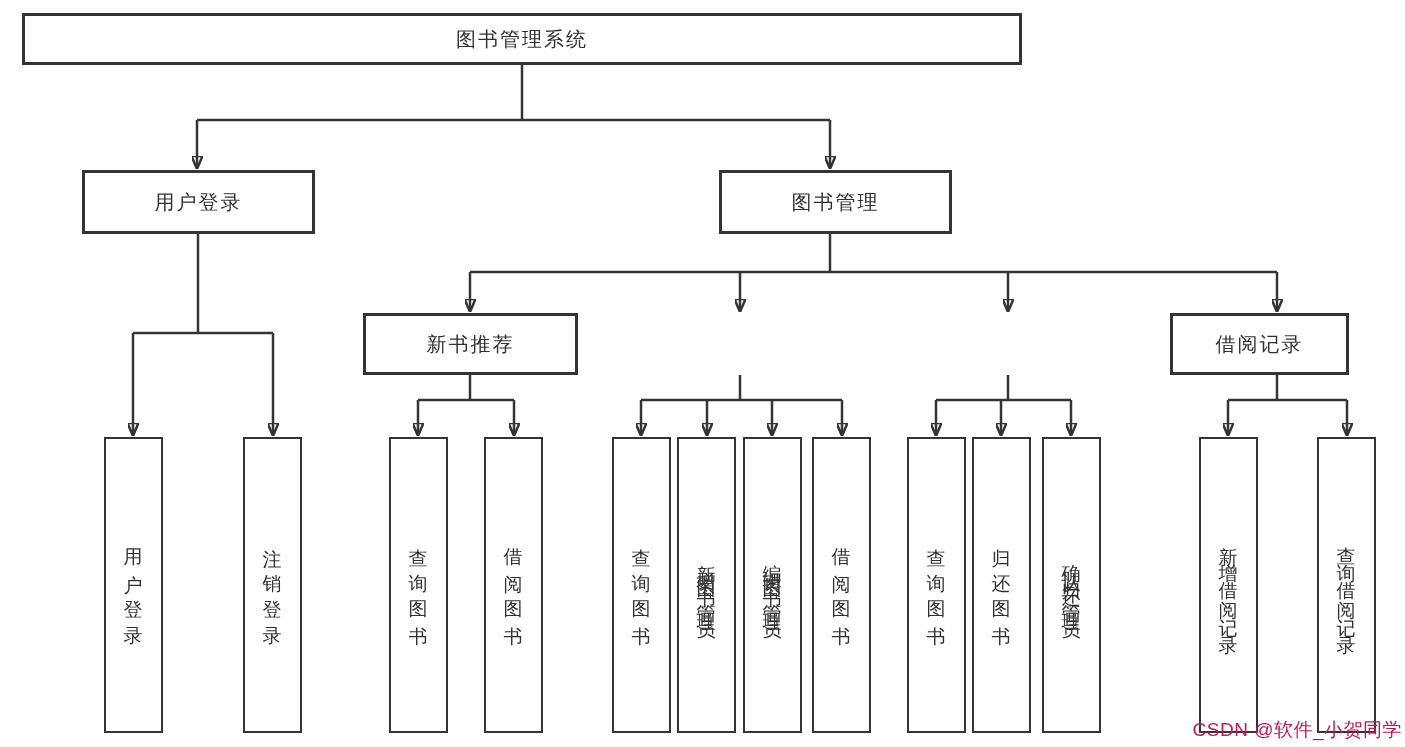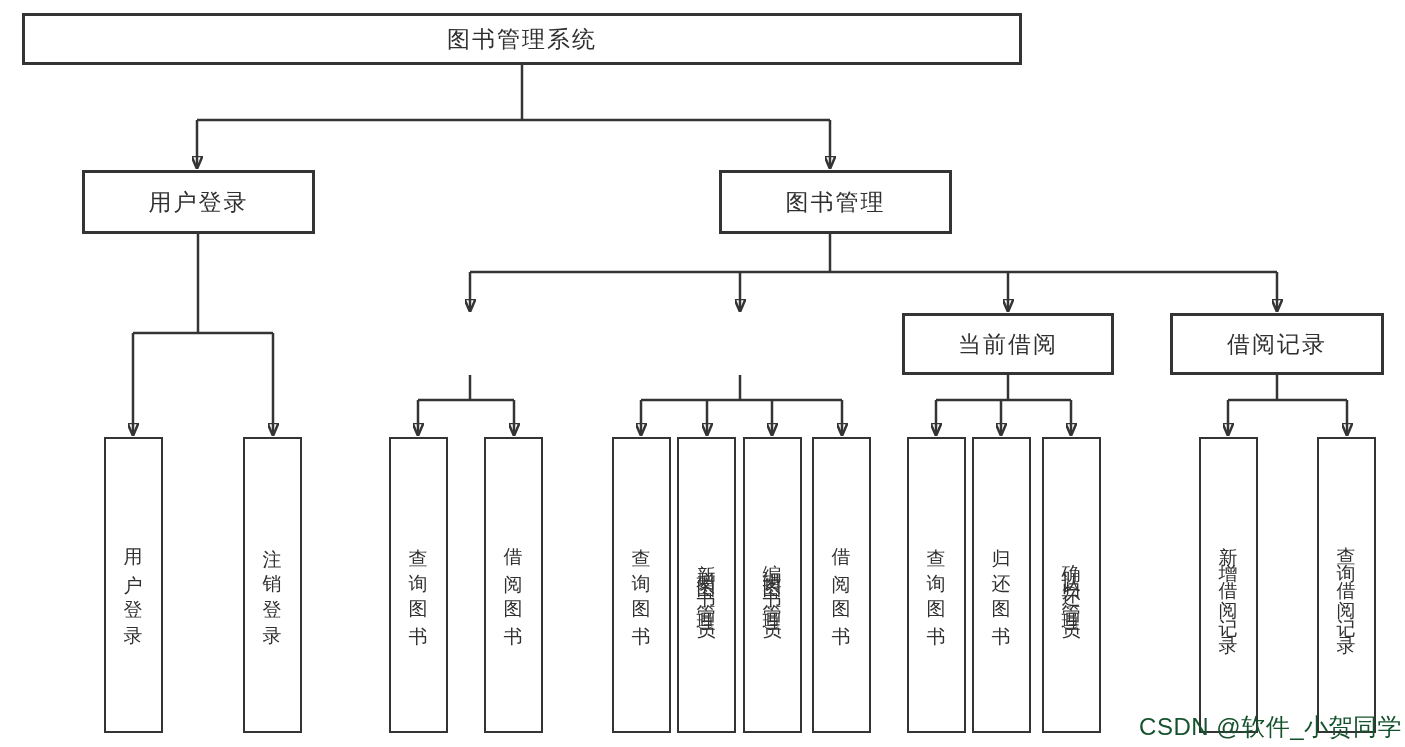--- a/index.html
+++ b/index.html
@@ -6,40 +6,40 @@
   .stage{
     position:relative;width:1405px;height:747px;background:#ffffff;overflow:hidden;
     font-family:"Liberation Sans","DejaVu Sans",sans-serif;color:#303030;
   }
   .wires{position:absolute;left:0;top:0;z-index:0;}
   .wires path{stroke:#343434;stroke-width:2.5;fill:none;}
   .box{
     position:absolute;z-index:1;background:#ffffff;border:3px solid #343434;
     box-sizing:border-box;display:flex;align-items:center;justify-content:center;
   }
-  .hbox{font-size:23px;letter-spacing:2px;white-space:nowrap;}
+  .hbox{font-size:20px;letter-spacing:2px;white-space:nowrap;}
   .leaf{border-width:2px;}
   .leaf span{
     writing-mode:vertical-rl;text-orientation:mixed;
     font-size:19px;line-height:1;letter-spacing:26px;
   }
   .leaf span.sp6{letter-spacing:18px;}
   .leaf span.sp9{letter-spacing:8px;}
   .watermark{
     position:absolute;right:3px;bottom:4px;z-index:2;
-    font-size:24px;color:#14532d;letter-spacing:0.5px;white-space:nowrap;
+    font-size:19px;color:#be185d;letter-spacing:0.5px;white-space:nowrap;
   }
   
   .b-root{left:22px;top:13px;width:1000px;height:52px;}
   .b-user-login{left:82px;top:170px;width:233px;height:64px;}
   .b-book-mgmt{left:711px;top:170px;width:233px;height:64px;margin-left:8px;}
   .b-new-rec{left:363px;top:313px;width:215px;height:62px;}
   .b-book-borrow{left:632px;top:313px;width:216px;height:62px;}
   .b-cur-borrow{left:902px;top:313px;width:212px;height:62px;}
-  .b-borrow-rec{left:1170px;top:313px;width:214px;height:62px;}
+  .b-borrow-rec{left:1170px;top:313px;width:179px;height:62px;}
   .leaf{top:437px;width:59px;height:296px;}
   .l1{left:104px;} .l2{left:243px;} .l3{left:389px;} .l4{left:484px;}
   .l5{left:612px;} .l6{left:677px;} .l7{left:743px;} .l8{left:812px;}
   .l9{left:907px;} .l10{left:972px;} .l11{left:1042px;}
   .l12{left:1199px;} .l13{left:1317px;}
 </style>
 </head>
 <body>
 
 <div class="stage">
@@ -96,22 +96,22 @@
     <span>图书管理系统</span>
   </div>
 
   <div class="box hbox b-user-login">
     <span>用户登录</span>
   </div>
   <div class="box hbox b-book-mgmt">
     <span>图书管理</span>
   </div>
 
-  <div class="box hbox b-cur-borrow">
-    <span>当前借阅</span>
+  <div class="box hbox b-new-rec">
+    <span>新书推荐</span>
   </div>
   <div class="box hbox b-borrow-rec">
     <span>借阅记录</span>
   </div>
 
   <div class="box leaf l1">
     <span>用户登录</span>
   </div>
   <div class="box leaf l2">
     <span>注销登录</span>

